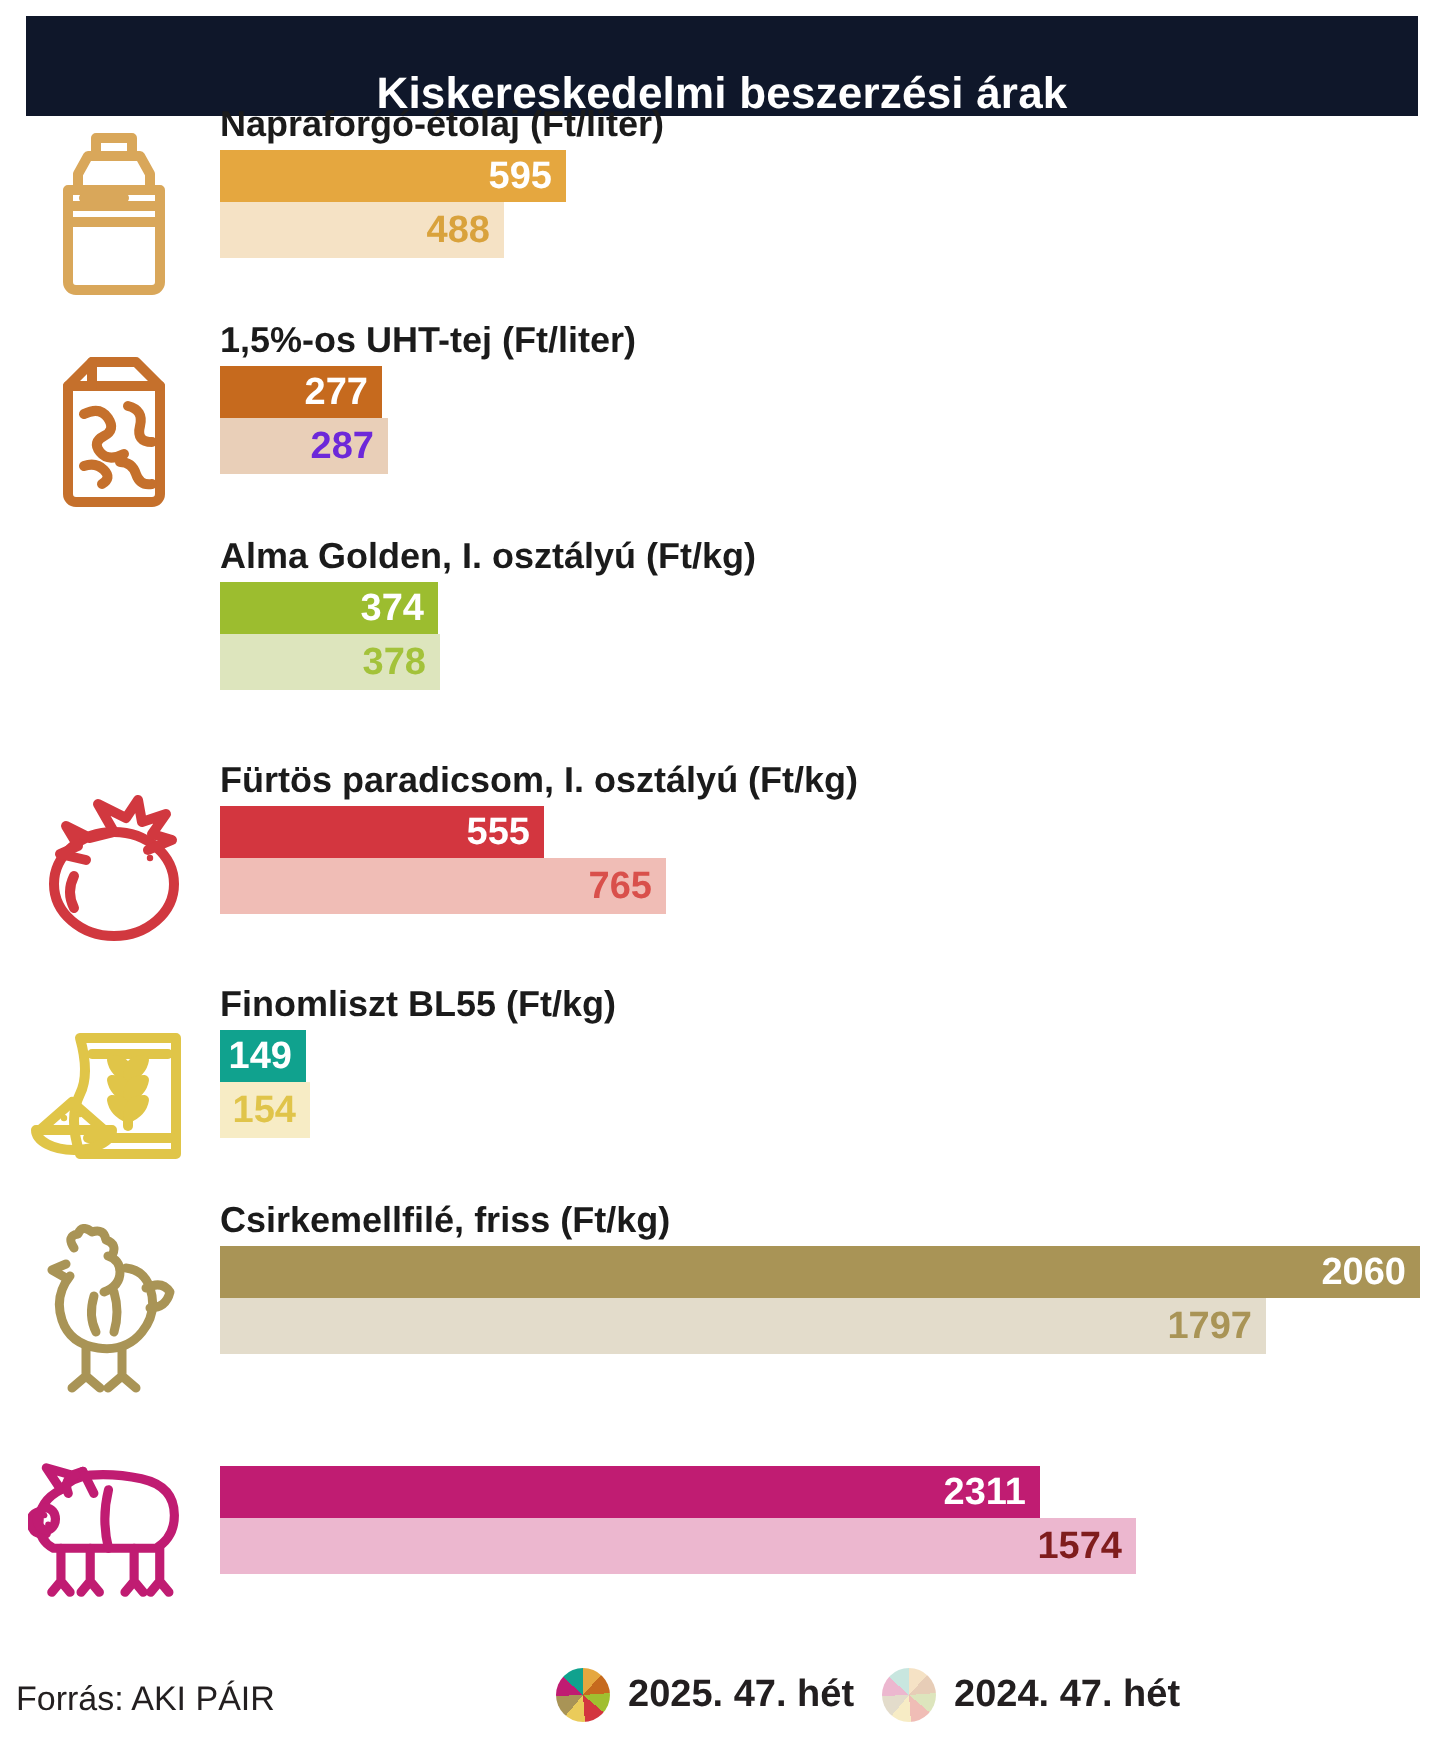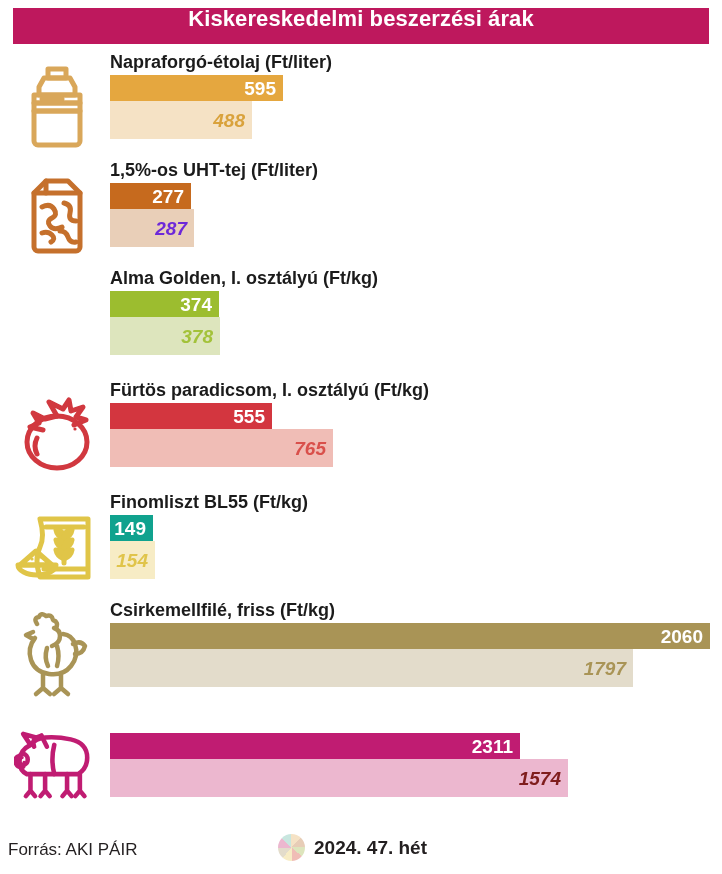--- a/index.html
+++ b/index.html
@@ -15,24 +15,24 @@
     overflow: hidden;
     position: relative;
   }
 
   
   .title-bar {
     position: absolute;
     left: 13px;
     top: 8px;
     width: 696px;
-    height: 36px;
-    background: #be185d;
-    display: flex;
-    align-items: flex-start;
+    height: 50px;
+    background: #0f172a;
+    display: flex;
+    align-items: flex-end;
     justify-content: center;
   }
   .title-text {
     color: #ffffff;
     font-size: 22px;
     font-weight: bold;
     letter-spacing: 0.1px;
     line-height: 1;
     white-space: nowrap;
   }
@@ -79,21 +79,21 @@
     top: 23px;
   }
   .bar {
     position: relative;
     display: flex;
     align-items: center;
     justify-content: flex-end;
     box-sizing: border-box;
   }
   .bar-cur { height: 26px; }
-  .bar-prev { height: 38px; font-style: italic; }
+  .bar-prev { height: 28px; }
   .bar-value {
     font-size: 19px;
     font-weight: bold;
     padding-right: 7px;
     line-height: 1;
     white-space: nowrap;
   }
   .bar-cur .bar-value { color: #ffffff; }
 
   
@@ -330,17 +330,21 @@
           <span class="bar-value" style="color: #7f1d1d;">1574</span>
         </div>
       </div>
     </div>
   </div>
 
 <div class="footer">
   <div class="source">Forrás: AKI PÁIR</div>
   <div class="legend">
     <div class="legend-item">
+      <div class="legend-swatch cur"></div>
+      <div class="legend-label">2025. 47. hét</div>
+    </div>
+    <div class="legend-item">
       <div class="legend-swatch prev"></div>
       <div class="legend-label">2024. 47. hét</div>
     </div>
   </div>
 </div>
 
 </body></html>

